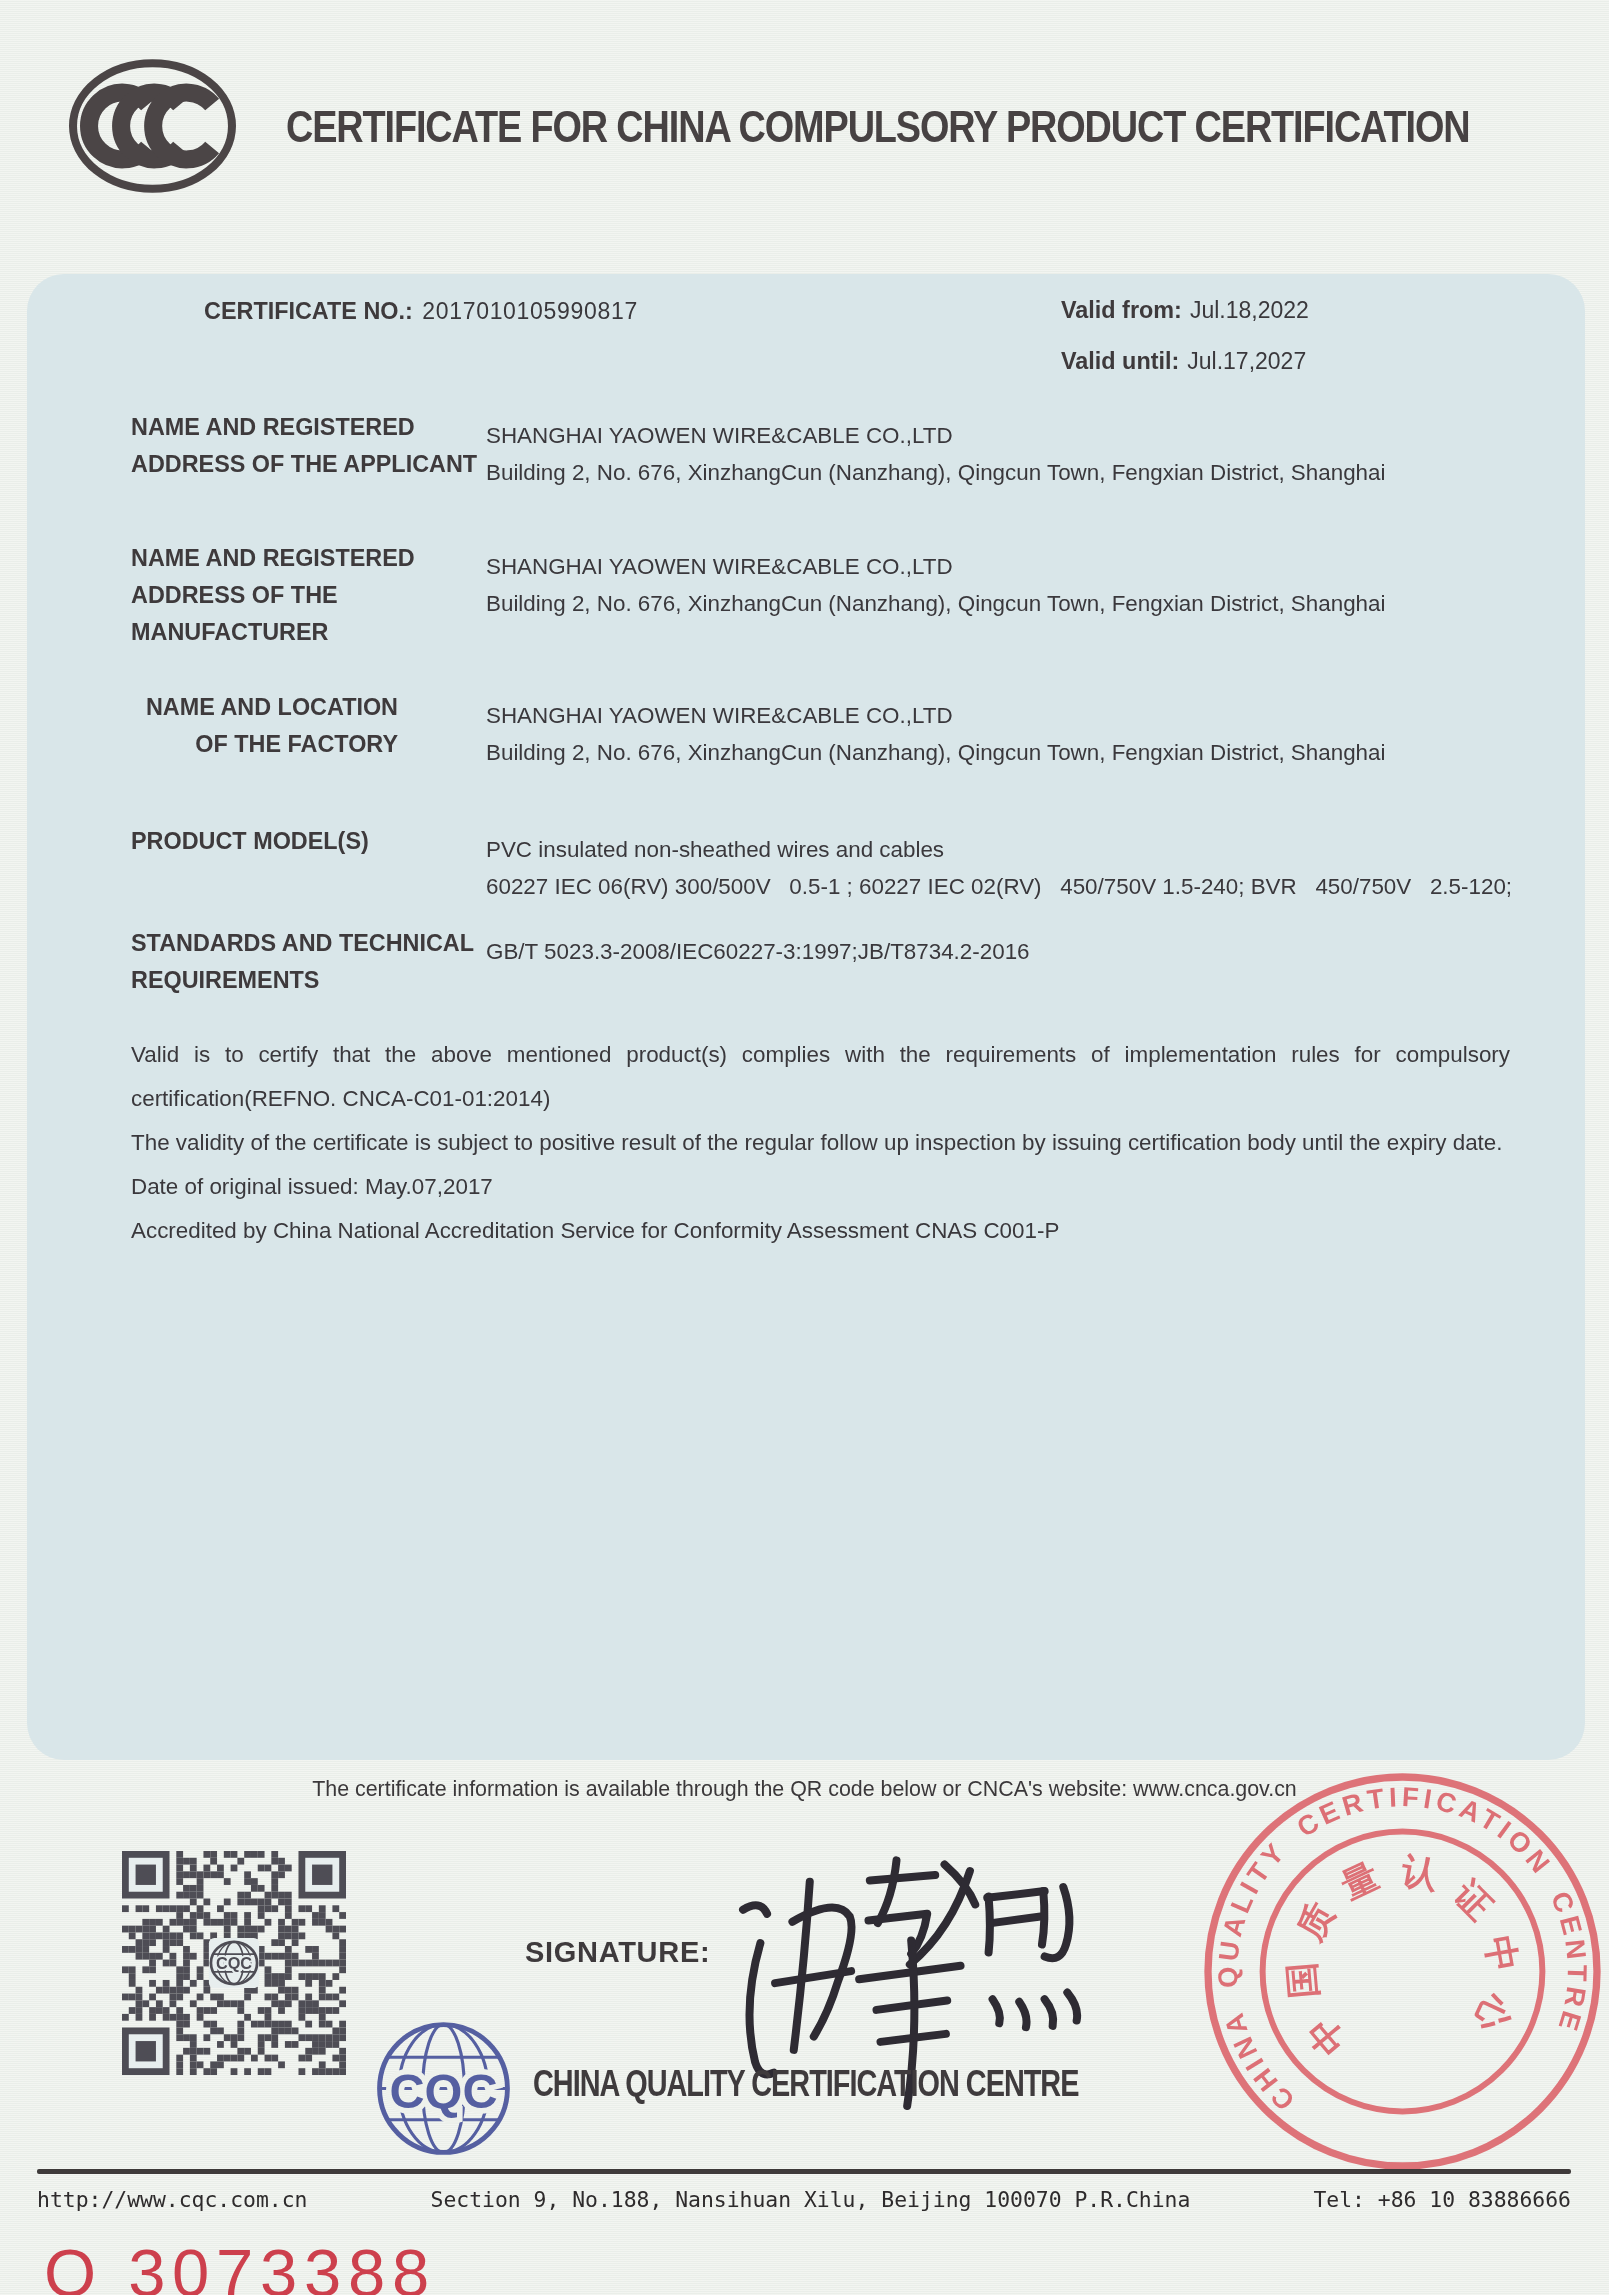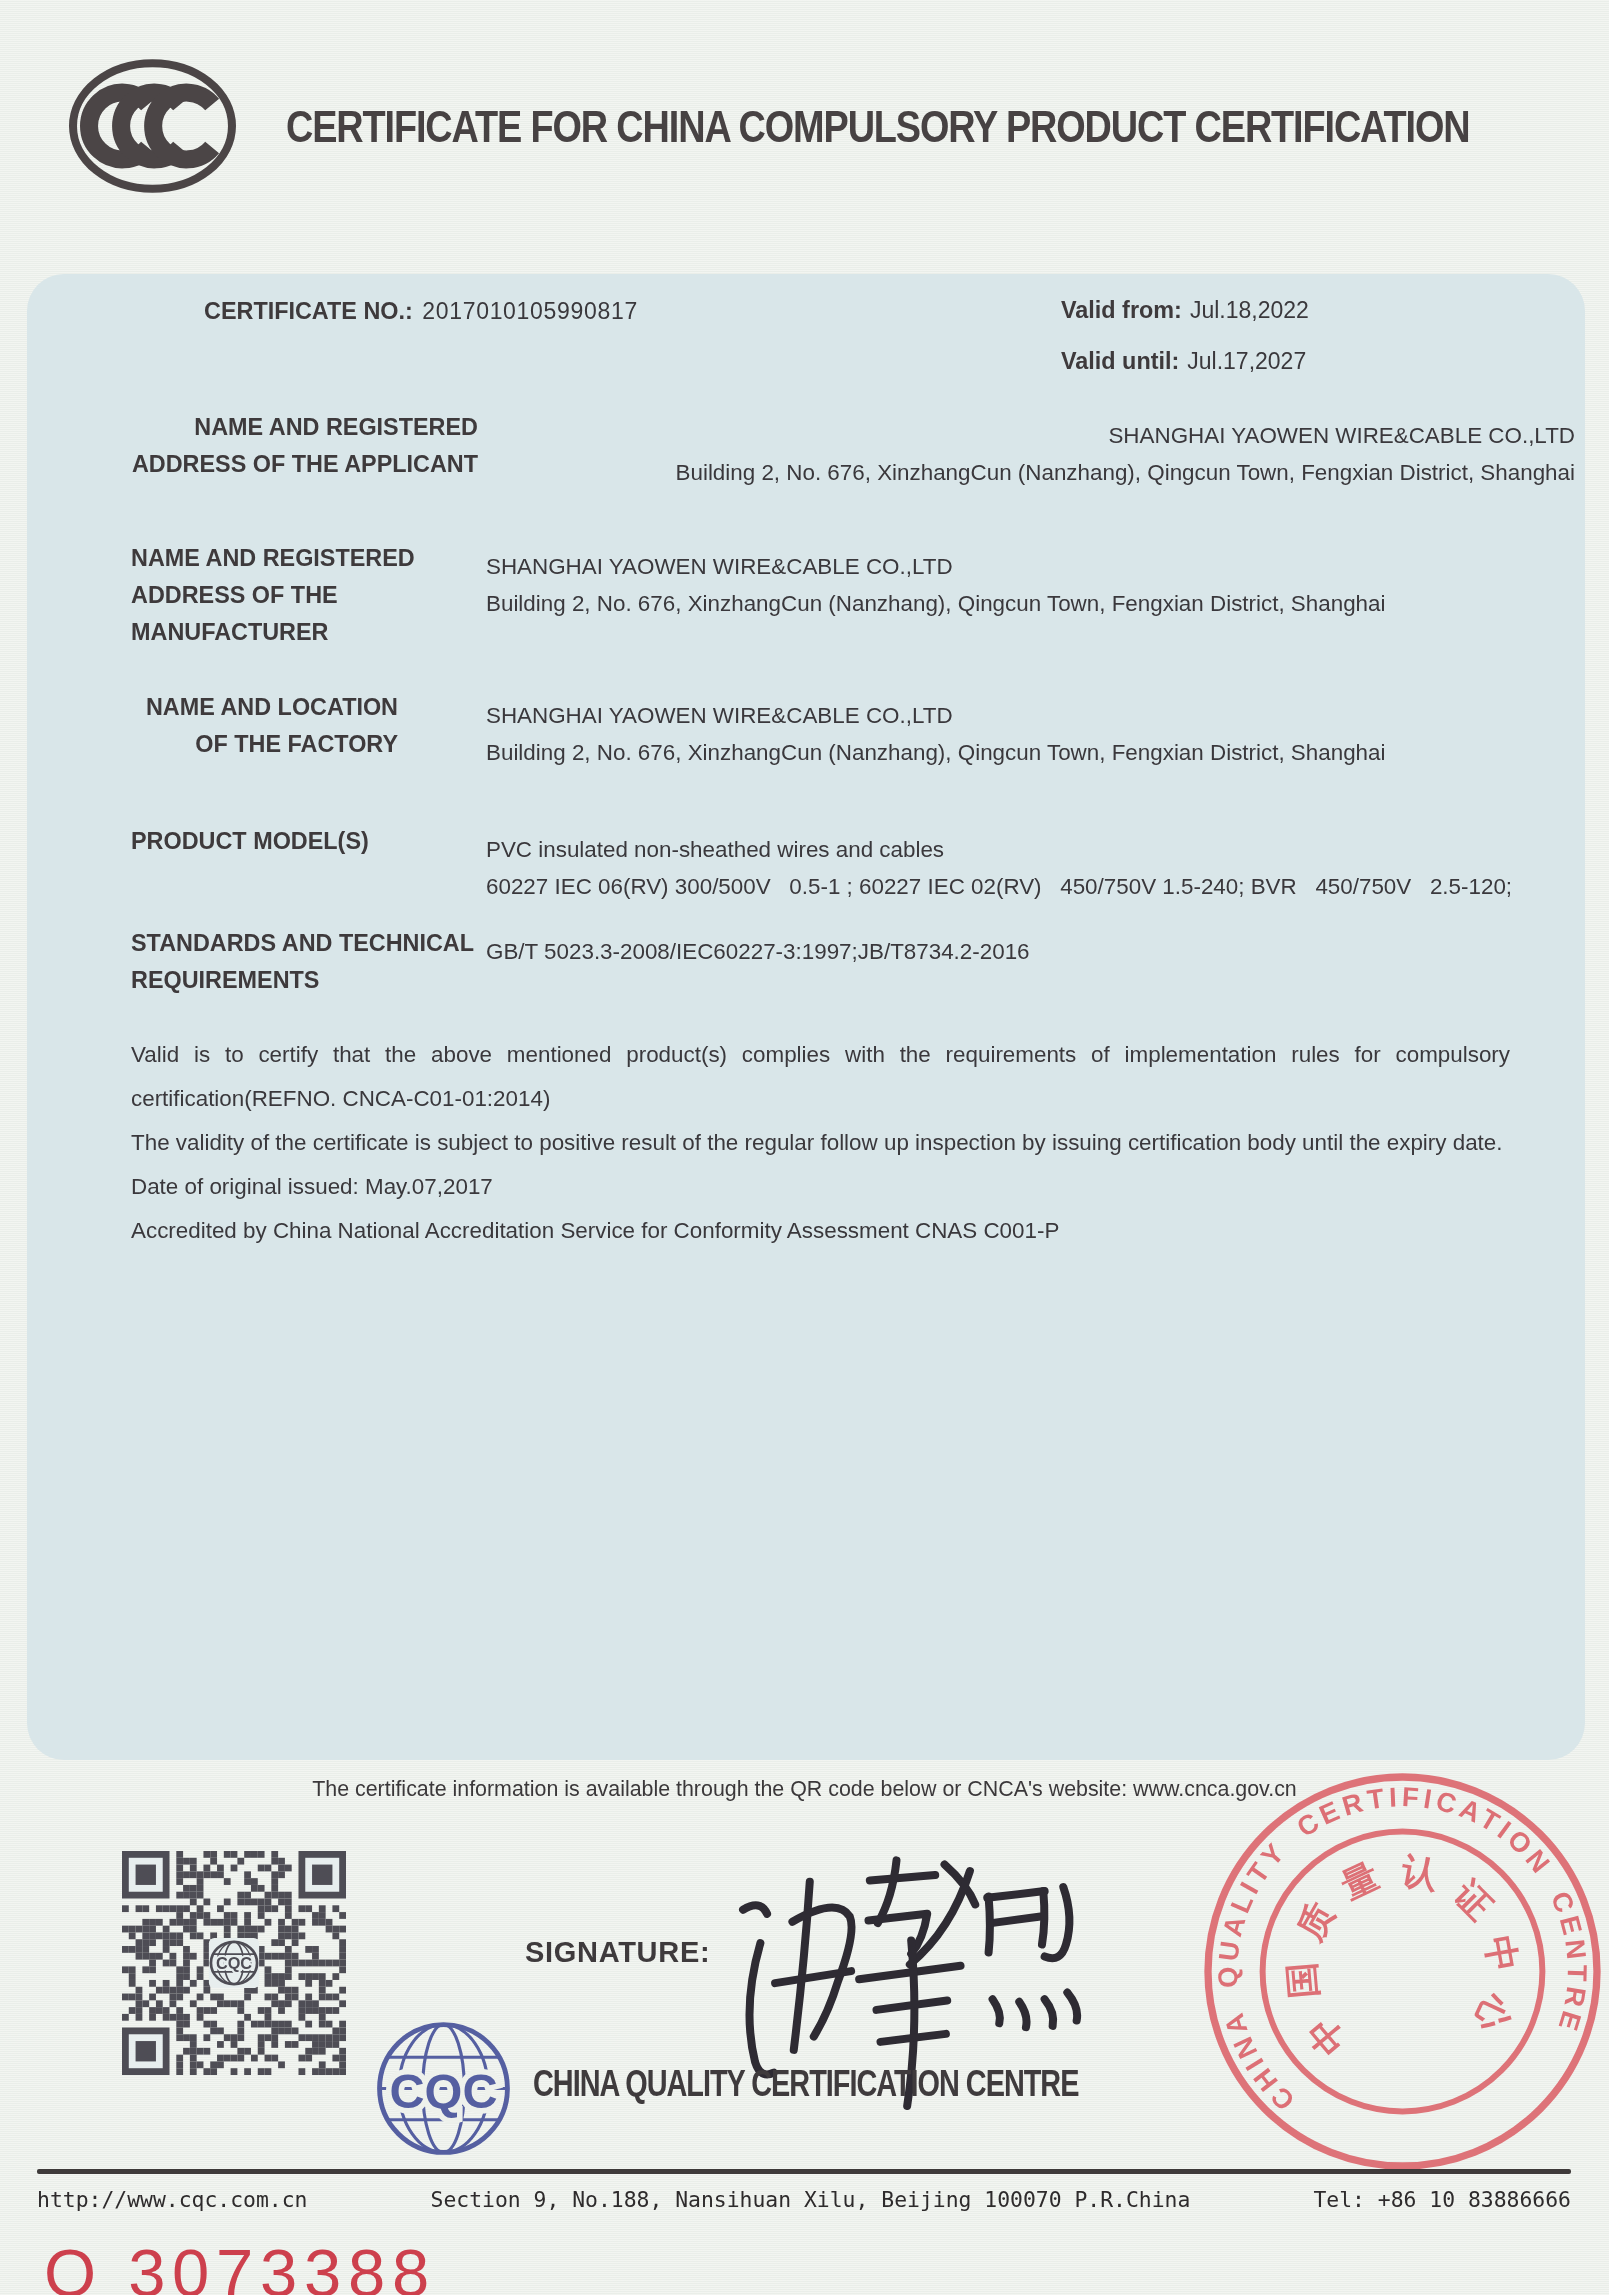--- a/index.html
+++ b/index.html
@@ -26,21 +26,21 @@
   .valid .lbl{font-weight:bold;font-size:23.4px;color:#3e3a3c;margin-right:8px;}
   
   .section{position:absolute;left:131px;display:flex;}
   .section .label{flex:0 0 355px;font-size:23.4px;font-weight:bold;
                   line-height:1.58;color:#3e3a3c;}
   .section .label span{display:block;max-width:347px;}
   .section.factory .label span{max-width:267px;text-align:right;}
   .section .value{width:1089px;padding-top:8px;font-size:22.4px;
                   line-height:1.66;color:#3a383c;}
   .val-line{white-space:pre-wrap;}
-  .s0{top:409px;text-align:right;} .s1{top:540px;} .s2{top:689px;} .s3{top:823px;} .s4{top:925px;}
+  .s0{top:409px;} .s1{top:540px;} .s2{top:689px;} .s3{top:823px;} .s4{top:925px;}
   
   .statements{position:absolute;left:131px;top:1033px;width:1379px;
               font-size:22.4px;line-height:44px;color:#3a383c;}
   .statements p{margin:0;}
   .statements p.just{text-align:justify;}
   
   .qr-note{position:absolute;left:0;top:1777px;width:1609px;text-align:center;
            font-size:21.4px;color:#3b383a;}
   
   .qr{position:absolute;left:122px;top:1851px;}

